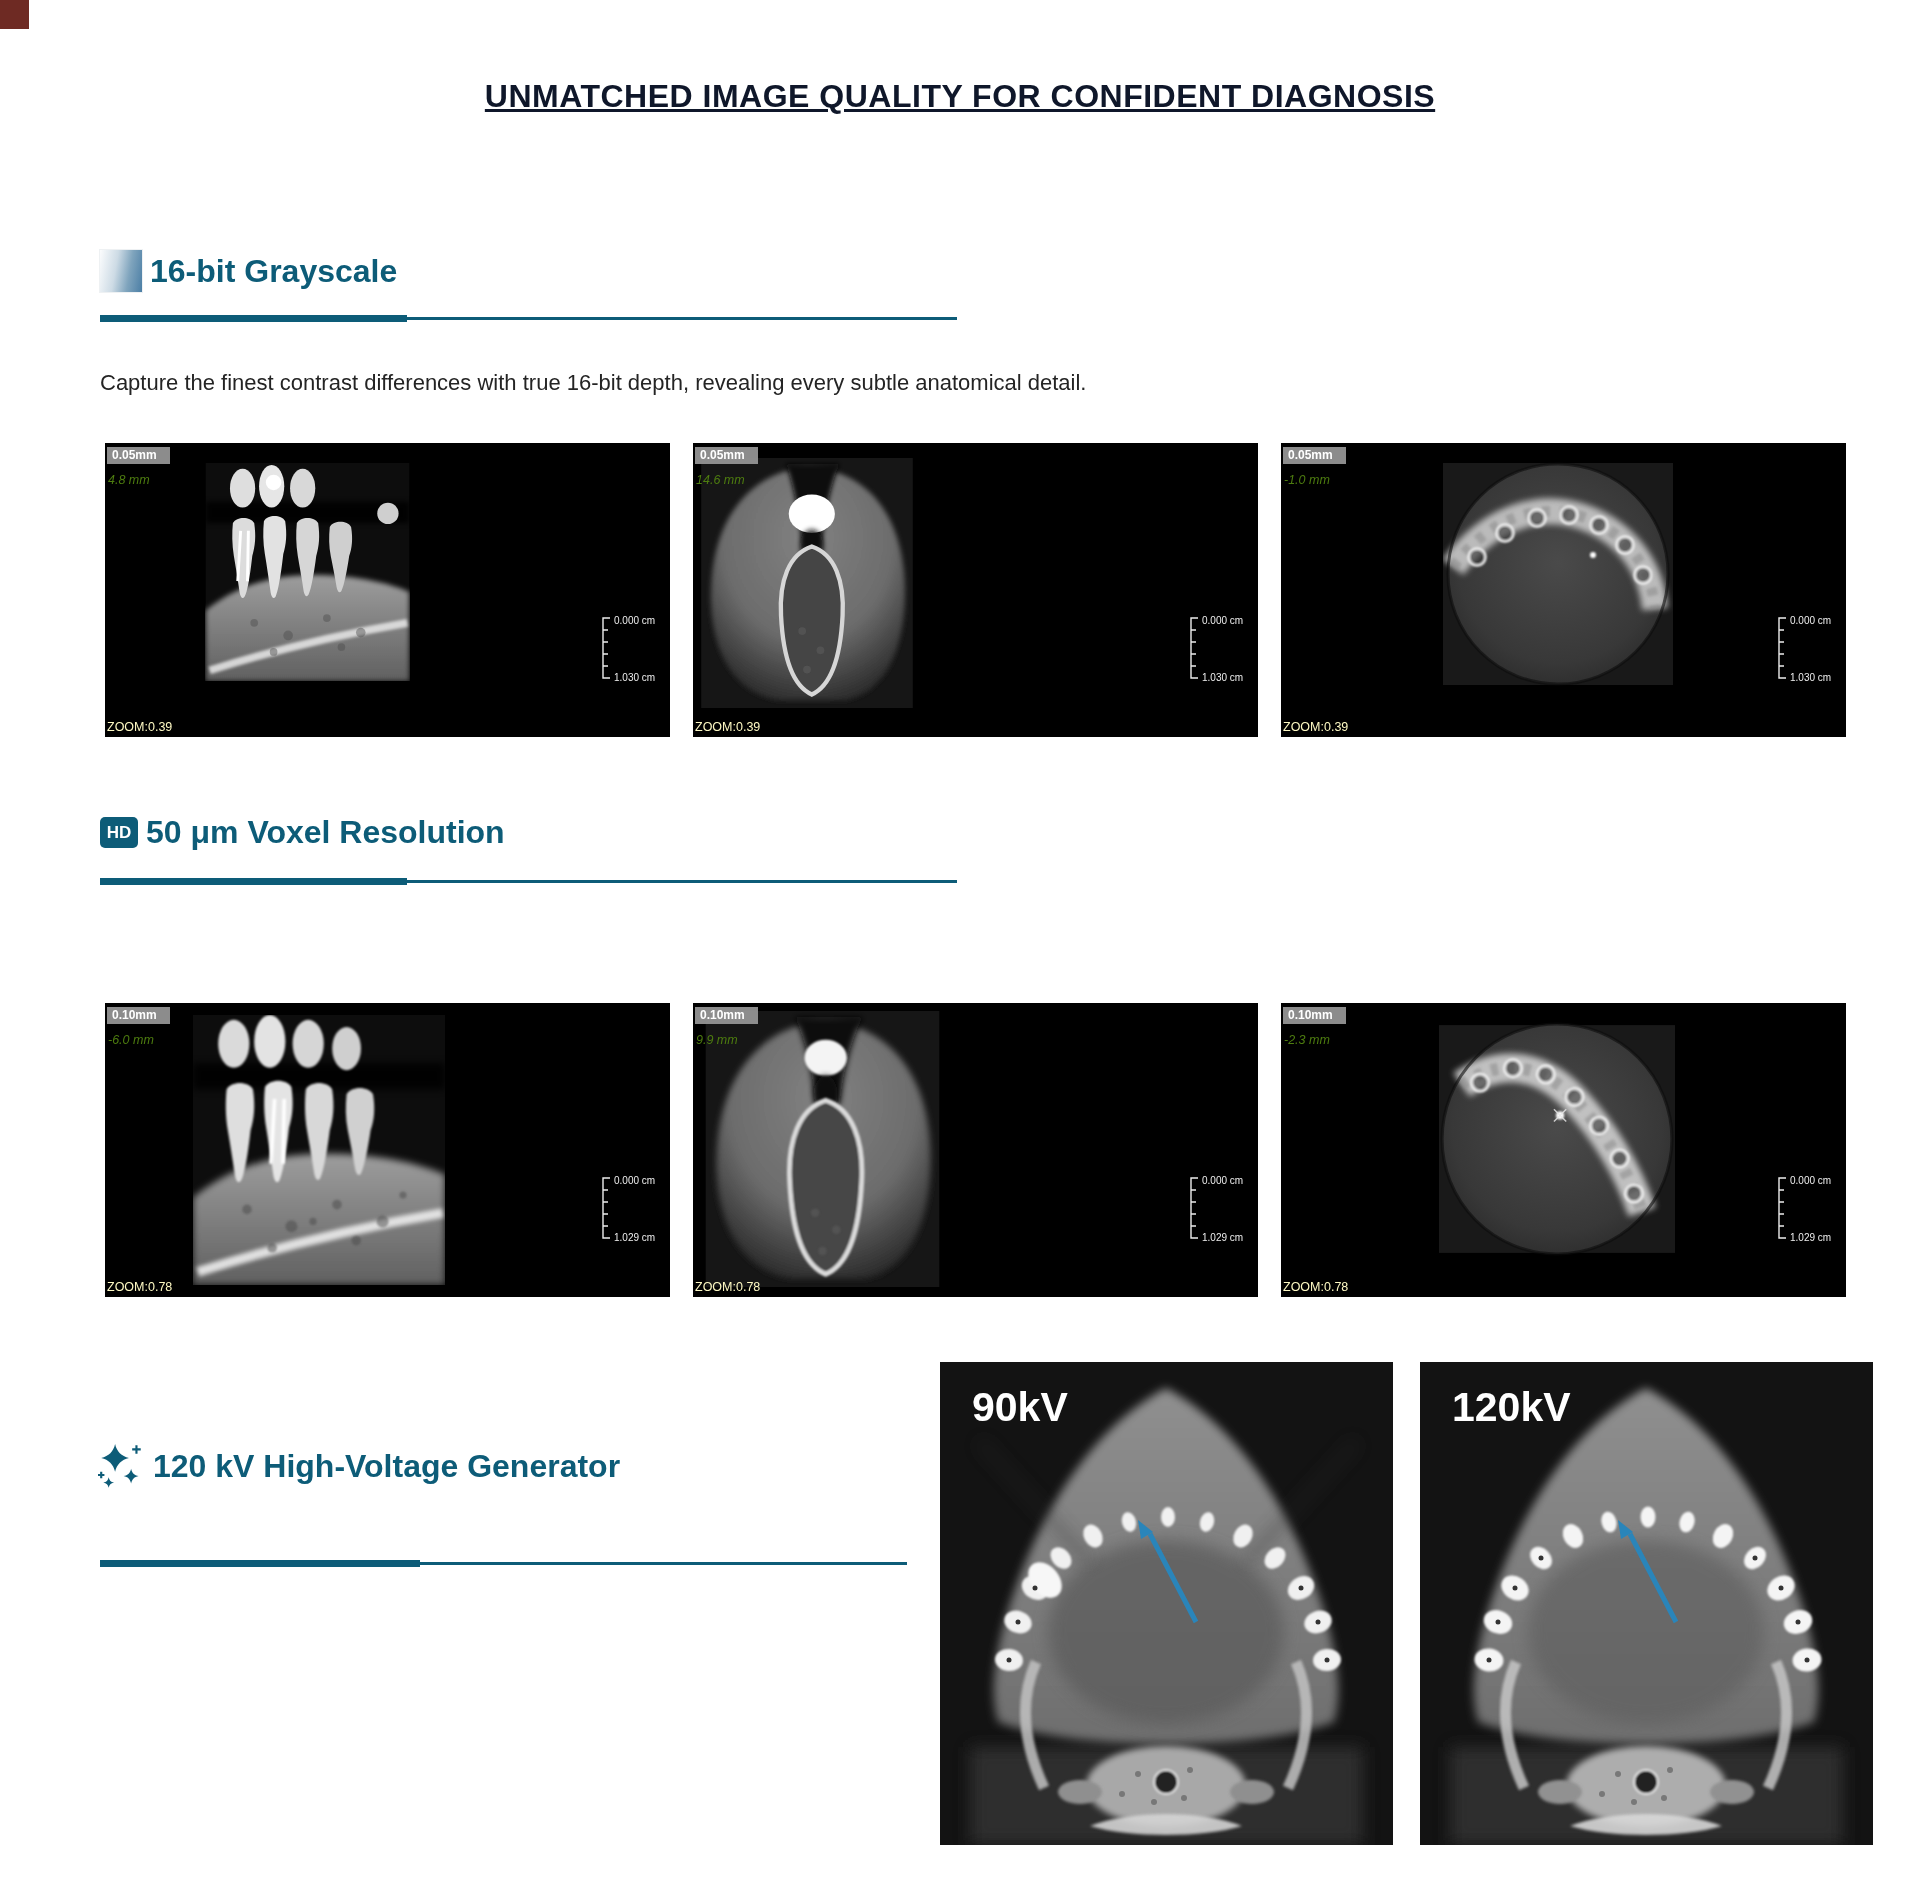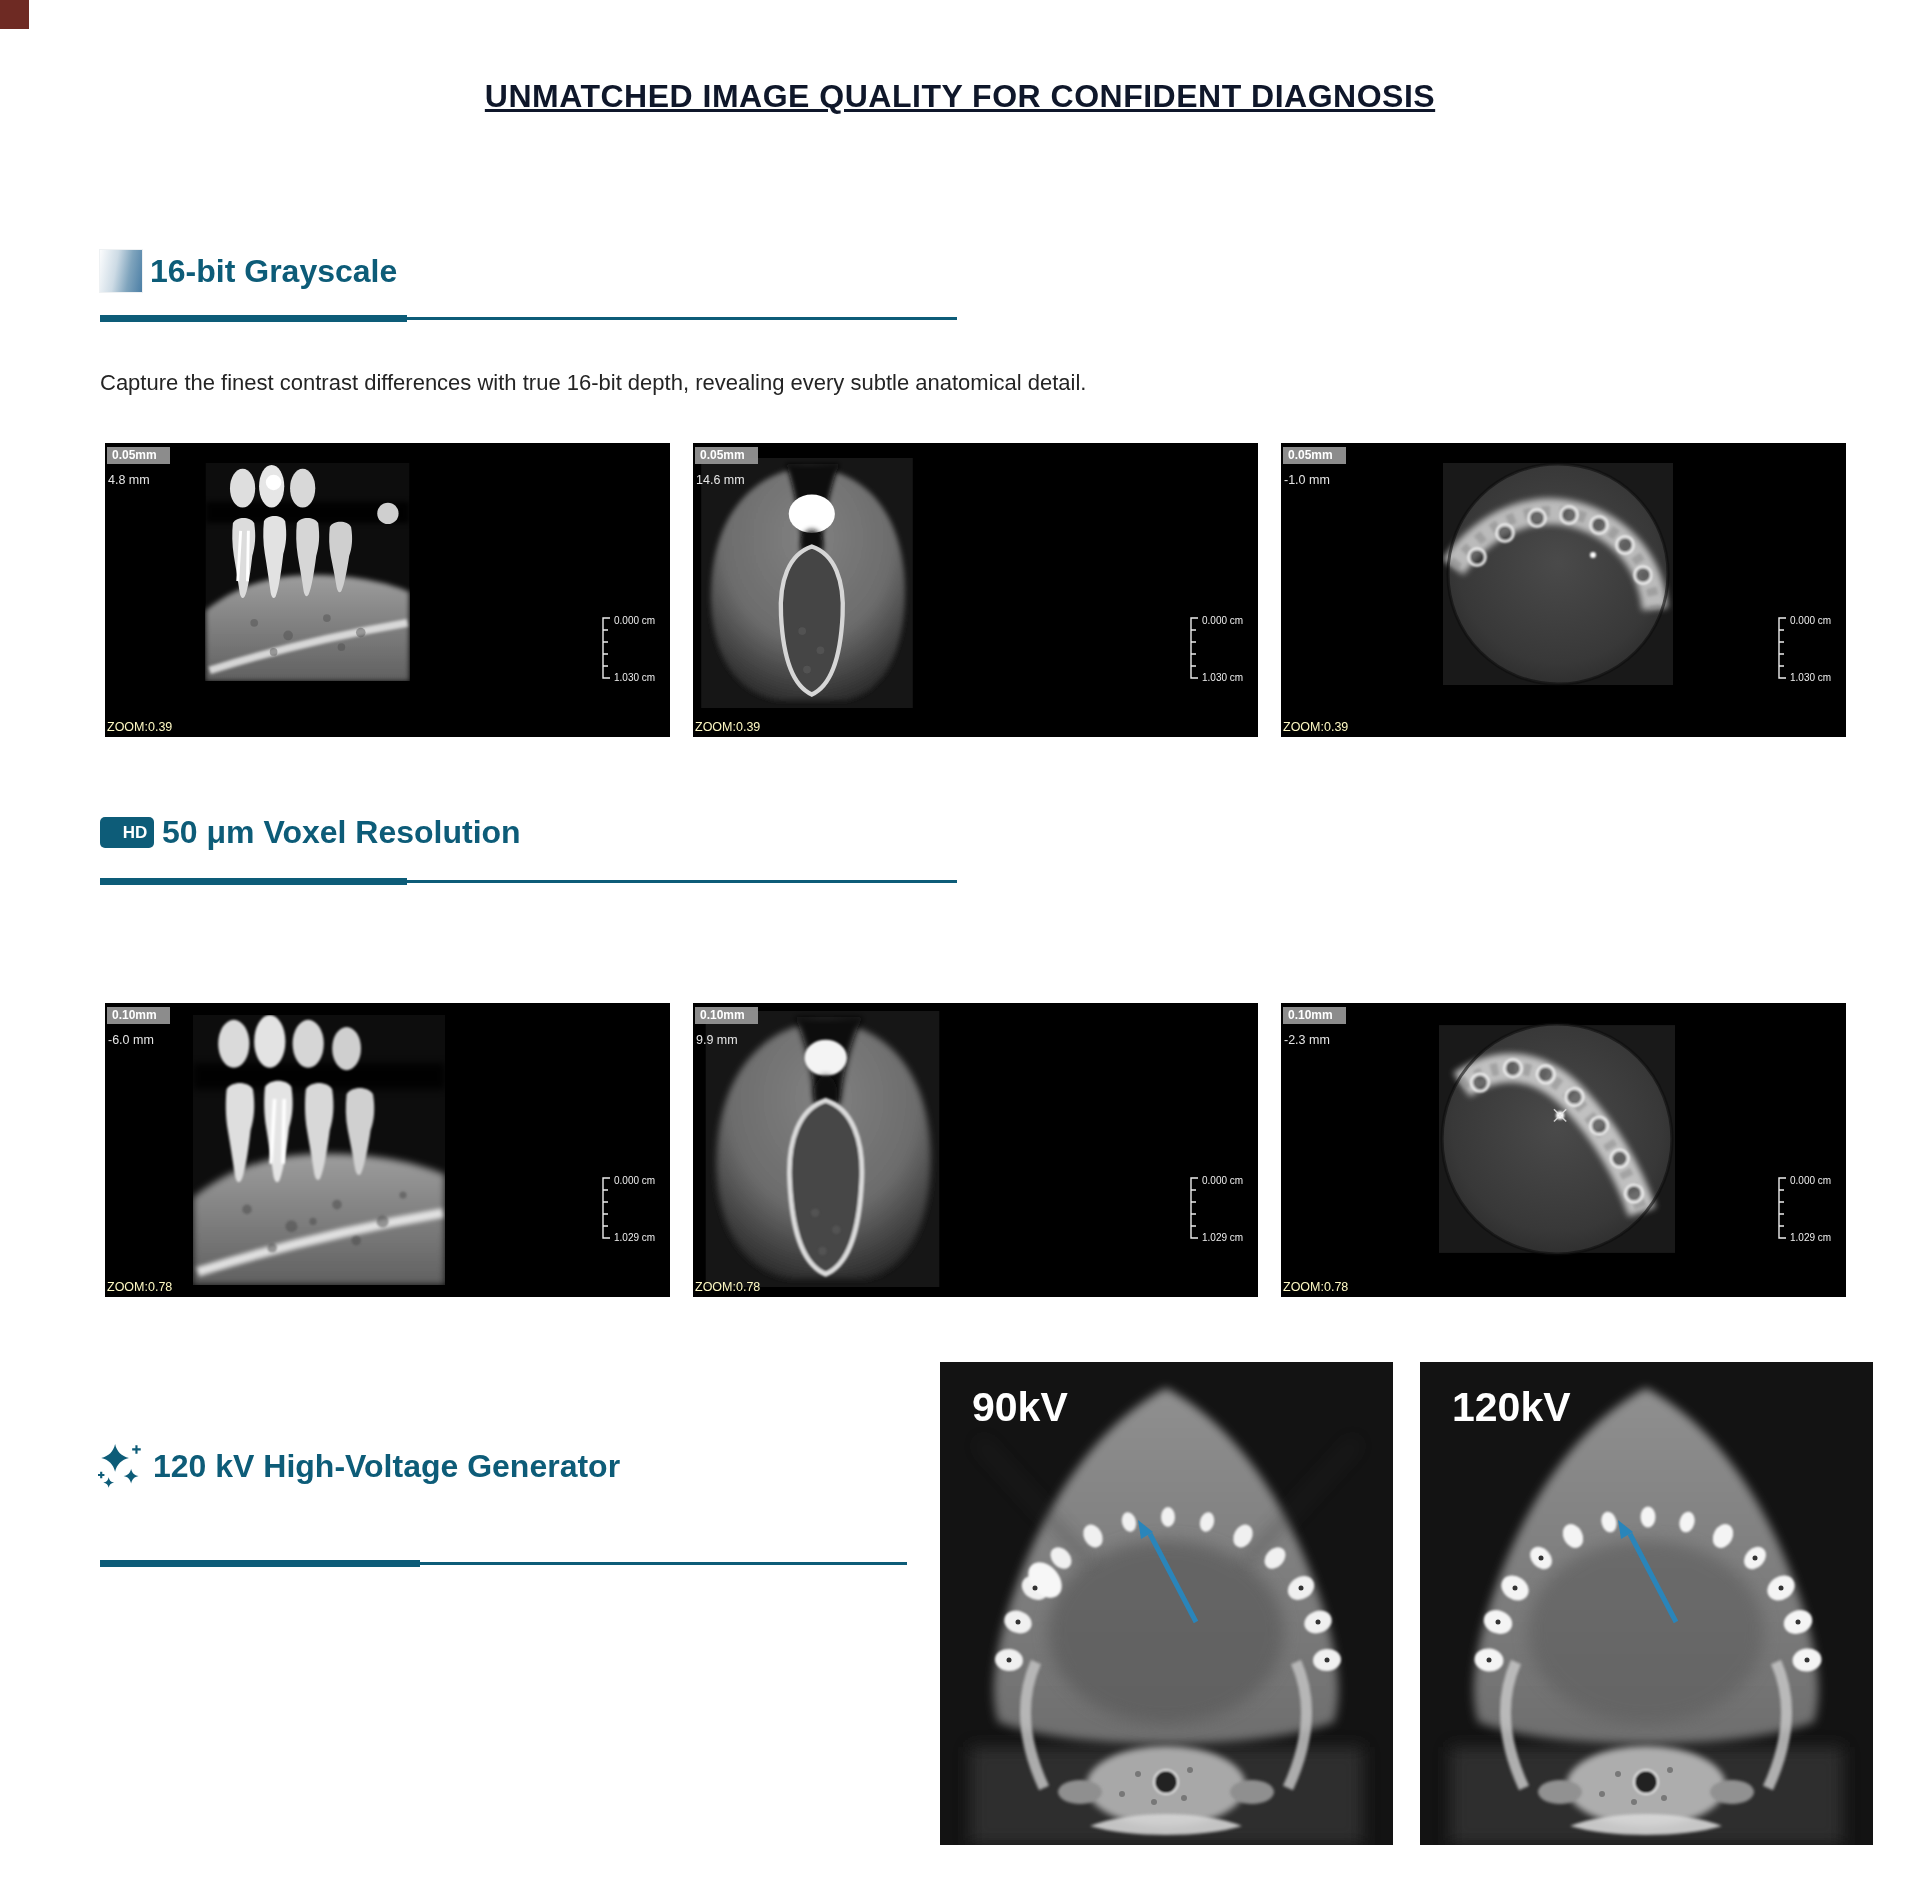--- a/index.html
+++ b/index.html
@@ -11,34 +11,34 @@
   .page-title{position:absolute;left:0;top:78px;width:100%;text-align:center;
     font-size:32px;font-weight:700;color:#0f172a;letter-spacing:.5px;text-decoration:underline;}
 
   .sec-head{position:absolute;display:flex;align-items:center;gap:8px;}
   .sec-title{font-size:32px;font-weight:700;color:#0d5c78;white-space:nowrap;}
 
   .grad-icon{width:42px;height:42px;
     background:linear-gradient(100deg,#fbfcfd 0%,#cddbe5 38%,#7fa4bd 68%,#4b7ea5 100%);
     box-shadow:0 0 0 1px #eef1f3;}
   .hd-icon{width:38px;height:31px;background:#0d5c78;border-radius:5px;color:#fff;
-    display:flex;align-items:center;justify-content:center;font-weight:700;font-size:17px;padding-left:16px;}
+    display:flex;align-items:center;justify-content:center;font-weight:700;font-size:17px;}
   .sparkles-icon{width:47px;height:47px;}
 
   .rule{position:absolute;height:7px;}
   .rule .thin{position:absolute;top:2px;left:0;right:0;height:3px;background:#0d5c78;}
   .rule .thick{position:absolute;top:0;left:0;height:7px;background:#0d5c78;}
 
   .desc{position:absolute;font-size:22px;color:#242424;line-height:42px;}
 
   .panel{position:absolute;width:565px;height:294px;background:#000;}
   .panel svg.ct{position:absolute;}
   .badge{position:absolute;top:4px;left:2px;background:rgba(148,148,148,.95);color:#fff;
     font-size:12px;font-weight:700;padding:1px 13px 2px 5px;}
-  .pos{position:absolute;top:30px;left:3px;color:#e5e5e5;font-size:12.5px;}
+  .pos{position:absolute;top:30px;left:3px;color:#4d7c0f;font-size:12.5px;font-style:italic;}
   .zoomlbl{position:absolute;bottom:3px;left:2px;color:#fef9c3;font-size:12.5px;text-align:right;}
   .ruler{position:absolute;right:4px;top:172px;width:66px;height:70px;color:#ededed;font-size:10px;}
   .ruler svg{position:absolute;left:0;top:2px;}
   .ruler .rtop{position:absolute;left:14px;top:0;}
   .ruler .rbot{position:absolute;left:14px;bottom:2px;}
 
   .kv{position:absolute;top:1362px;width:453px;height:483px;background:#131313;overflow:hidden;}
   .kv-label{position:absolute;top:22px;left:32px;color:#ffffff;font-size:41px;font-weight:700;}
 </style>
 </head>

